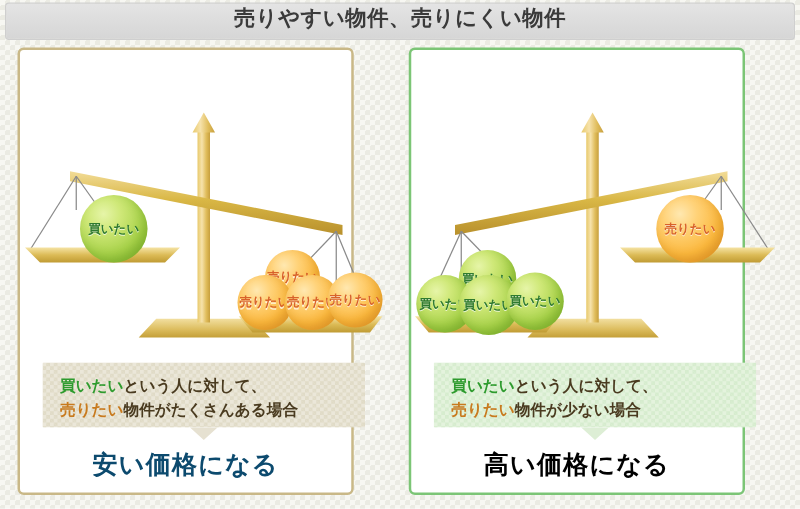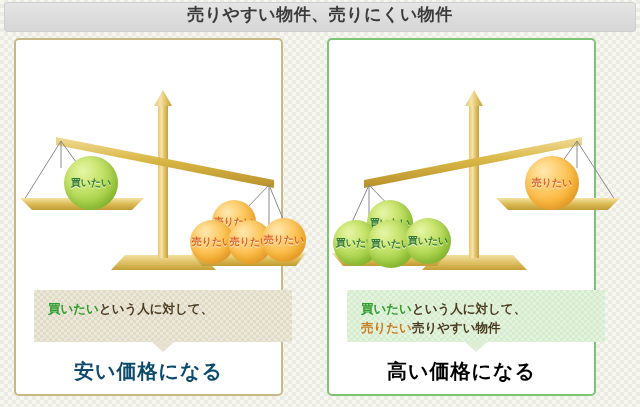--- a/index.html
+++ b/index.html
@@ -171,20 +171,23 @@
       </div>
       <div class="ball orange" style="left:246px;top:178px;width:44px;height:44px;overflow:hidden;">
         <span>売りたい</span>
       </div>
     </div>
 
     <div class="bubble beige" style="left:18px;top:250px;width:258px;height:52px;">
       <div class="line">
         <span class="kw-green">買いたい</span><span>という人に対して、</span>
       </div>
+      <div class="line">
+        <span class="kw-orange">売りたい</span><span>物件がたくさんある場合</span>
+      </div>
     </div>
     <div class="tail beige" style="left:136px;top:302px;"></div>
 
     <div class="conclusion brown" style="top:318px;">安い価格になる</div>
   </div>
 
   <div class="panel" id="panel-right">
 
     <div class="scale">
       <svg width="293" height="250" viewBox="0 0 293 250">
@@ -251,21 +254,21 @@
       <div class="ball green" style="left:76px;top:178px;width:46px;height:46px;">
         <span>買いたい</span>
       </div>
     </div>
 
     <div class="bubble greenbg" style="left:18px;top:250px;width:258px;height:52px;">
       <div class="line">
         <span class="kw-green">買いたい</span><span>という人に対して、</span>
       </div>
       <div class="line">
-        <span class="kw-orange">売りたい</span><span>売りやすい物件</span>
+        <span class="kw-orange">売りたい</span><span>物件が少ない場合</span>
       </div>
     </div>
     <div class="tail greenbg" style="left:136px;top:302px;"></div>
 
     <div class="conclusion green" style="top:318px;">高い価格になる</div>
   </div>
 
 </div>
 
 </body></html>

